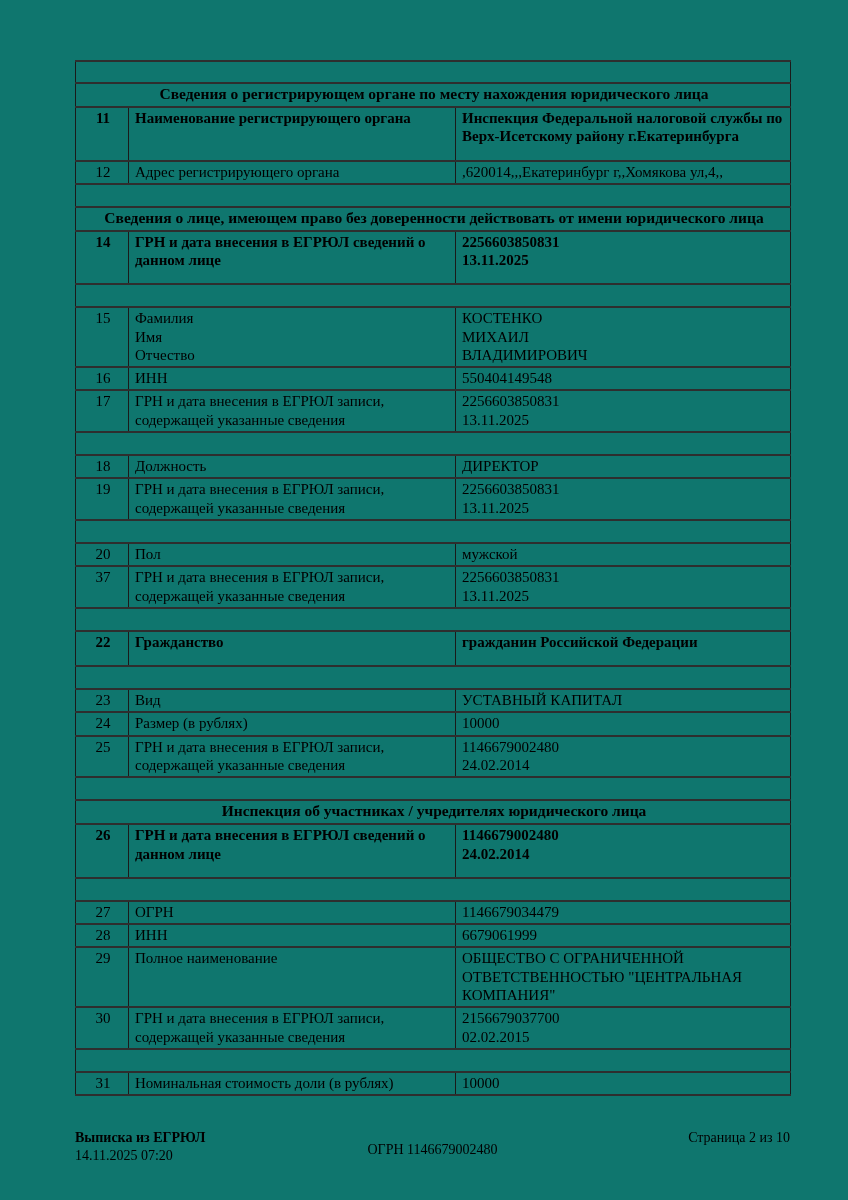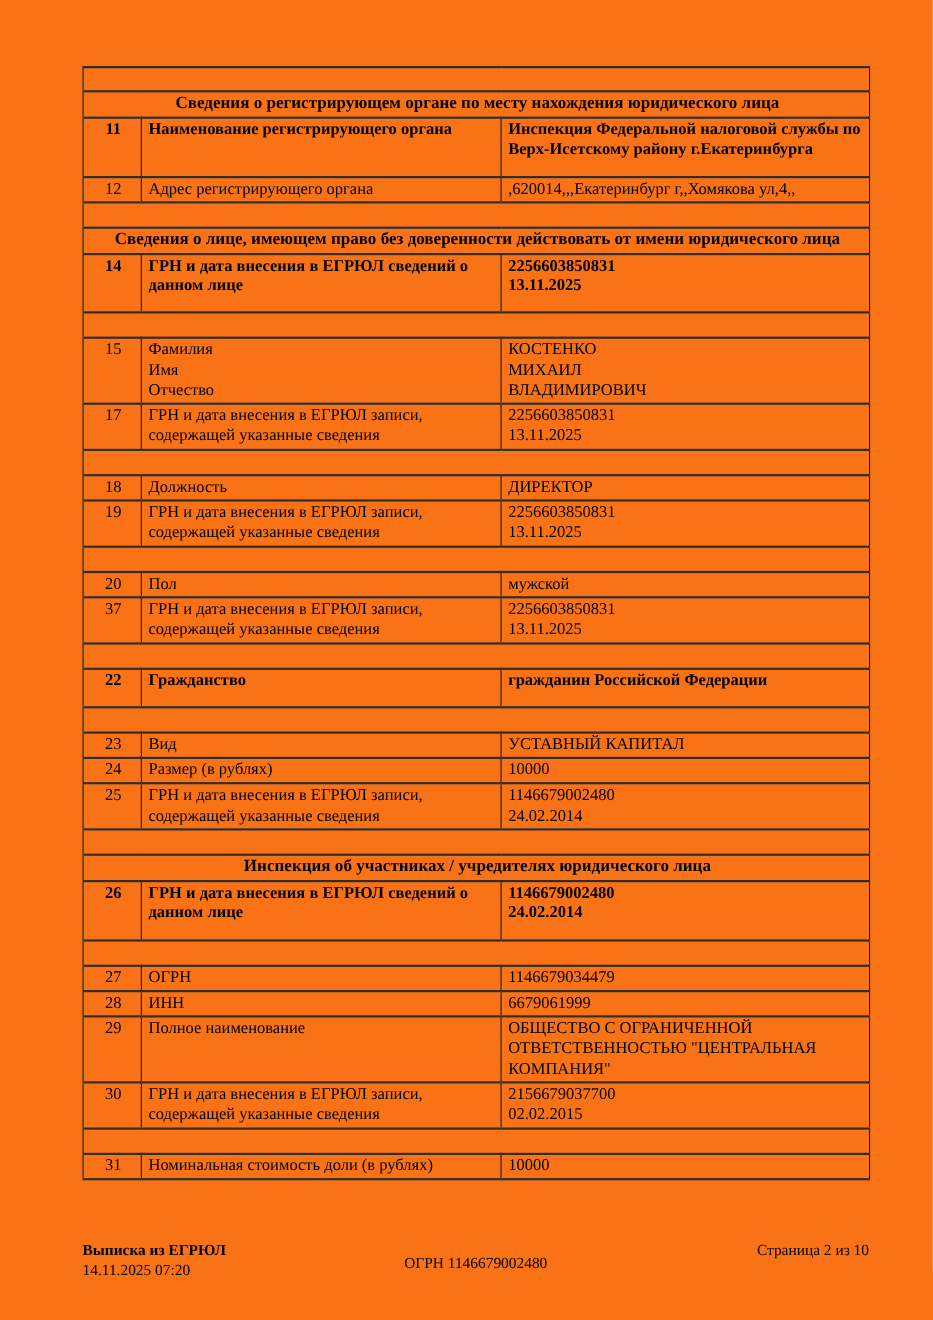--- a/index.html
+++ b/index.html
@@ -11,21 +11,21 @@
     width: 848px;
     height: 1200px;
     position: relative;
     font-family: "Liberation Serif", serif;
     color: #000;
     overflow: hidden;
   }
   .page {
     position: absolute;
     inset: 0;
-    background: #f97316;
+    background: #0f766e;
   }
   
   table.doc-table {
     position: absolute;
     left: 75px;
     top: 60px;
     width: 715px;
     border-collapse: collapse;
     table-layout: fixed;
     font-size: 15px;
@@ -124,20 +124,25 @@
         <tr class="row-item">
           <td class="cell-num">15</td>
           <td class="cell-label">Фамилия
 Имя
 Отчество</td>
           <td class="cell-value">КОСТЕНКО
 МИХАИЛ
 ВЛАДИМИРОВИЧ</td>
         </tr>
         <tr class="row-item">
+          <td class="cell-num">16</td>
+          <td class="cell-label">ИНН</td>
+          <td class="cell-value">550404149548</td>
+        </tr>
+        <tr class="row-item">
           <td class="cell-num">17</td>
           <td class="cell-label">ГРН и дата внесения в ЕГРЮЛ записи, содержащей указанные сведения</td>
           <td class="cell-value">2256603850831
 13.11.2025</td>
         </tr>
         <tr class="row-spacer">
           <td colspan="3" class="cell-spacer"></td>
         </tr>
         <tr class="row-item">
           <td class="cell-num">18</td>

